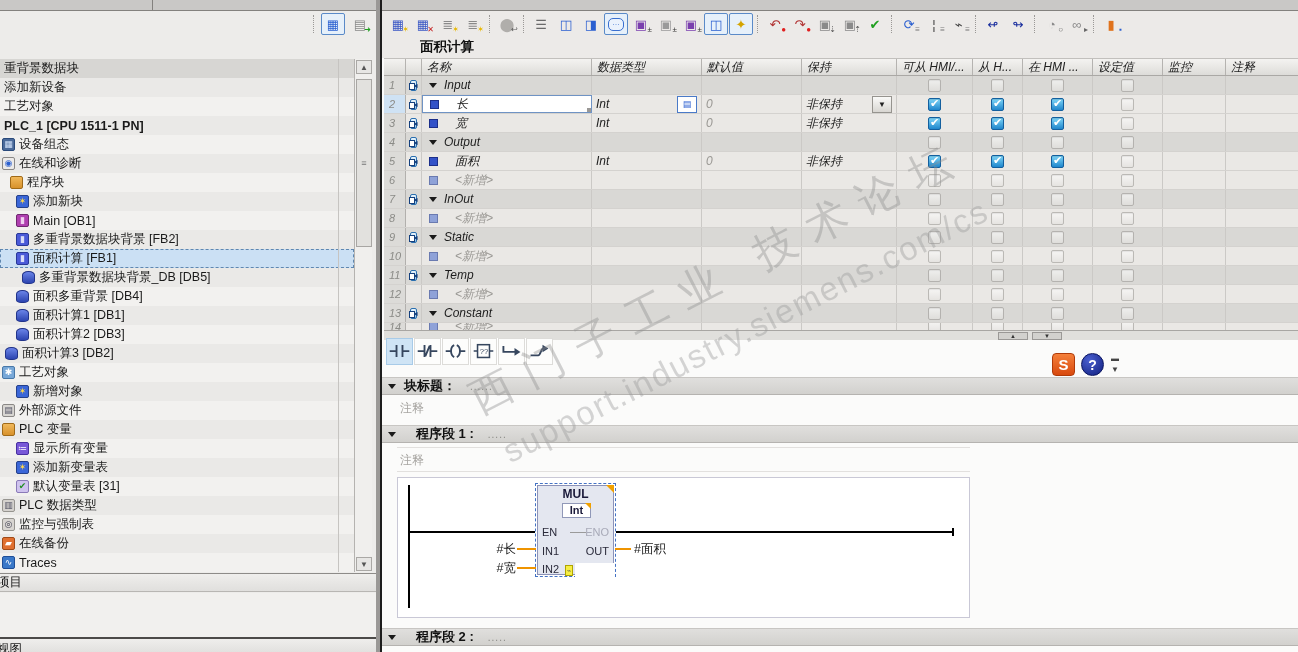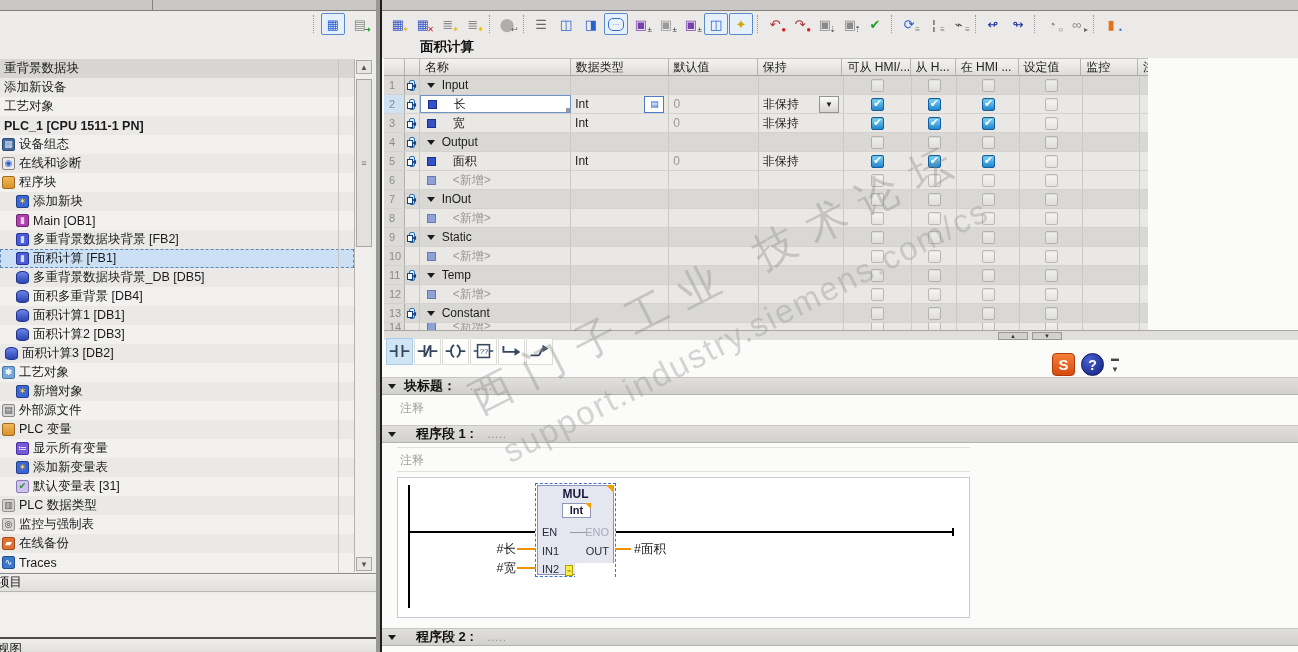--- a/index.html
+++ b/index.html
@@ -45,21 +45,21 @@
   #viewhdr span{position:absolute;left:-3px;top:2px;font-size:12.5px;}
   
   #split1{left:376px;top:0;width:4px;height:652px;background:#9a9896;}
   #split2{left:380px;top:0;width:2px;height:652px;background:#1d1d1d;}
   
   #ed{left:382px;top:11px;width:916px;height:641px;background:#fbfbfa;}
   #edtopbg{left:382px;top:11px;width:916px;height:47px;background:#eceae8;}
   #etb{left:386px;top:13px;height:22px;display:flex;align-items:center;gap:1px;}
   #edtitle{left:420px;top:38px;font-weight:bold;font-size:13.5px;color:#111;}
   
-  #tbl{left:384px;top:58px;width:764px;background:#0c4a6e;}
+  #tbl{left:384px;top:58px;width:914px;background:#0c4a6e;font-style:italic;}
   .hr{display:flex;height:18px;background:linear-gradient(#f4f3f1,#dddcd9);border-bottom:1px solid #aaa8a5;border-top:1px solid #c2c0bd;box-sizing:border-box;}
   .hc{border-right:1px solid #b5b3b0;display:flex;align-items:center;padding:0 5px;box-sizing:border-box;font-size:12px;color:#222;white-space:nowrap;overflow:hidden;}
   .tr{display:flex;height:19px;border-bottom:1px solid #d4d2cf;background:#eae8e5;box-sizing:border-box;}
   .tr.sec{background:#d9d8d5;}
   .tr.partial{height:7px;overflow:hidden;border-bottom:none;}
   .td{border-right:1px solid #cbc9c6;display:flex;align-items:center;padding:0 4px;box-sizing:border-box;font-size:12px;color:#1c1c1c;overflow:hidden;white-space:nowrap;}
   .td.center{justify-content:center;}
   .c0{width:22px;}.c1{width:16px;}.c2{width:170px;}.c3{width:110px;}.c4{width:100px;}.c5{width:95px;}
   .c6{width:76px;}.c7{width:50px;}.c8{width:70px;}.c9{width:70px;}.c10{width:63px;}.c11{flex:1;border-right:none;}
   .num{background:#dcdbd8;color:#8b8b87;font-size:11px;border-right:1px solid #b2b0ad;padding:0 3px 0 5px;}
@@ -157,41 +157,41 @@
         <span class="tlabel">PLC_1 [CPU 1511-1 PN]</span>
       </div>
       <div class="trow" style="padding-left: 1px;">
         <span class="tico" style="background: rgb(74, 106, 154); border: 1px solid rgb(42, 74, 122); color: rgb(207, 224, 248);">▦</span>
         <span class="tlabel">设备组态</span>
       </div>
       <div class="trow" style="padding-left: 1px;">
         <span class="tico" style="background: rgb(236, 234, 232); border: 1px solid rgb(138, 136, 134); color: rgb(42, 95, 208);">◉</span>
         <span class="tlabel">在线和诊断</span>
       </div>
-      <div class="trow" style="padding-left: 1px;">
+      <div class="trow" style="padding-left: 9px;">
         <span class="tico" style="background: linear-gradient(rgb(240, 184, 90), rgb(216, 146, 44)); border: 1px solid rgb(160, 106, 24); color: rgb(255, 255, 255);"></span>
         <span class="tlabel">程序块</span>
       </div>
       <div class="trow" style="padding-left: 15px;">
         <span class="tico" style="background: rgb(58, 102, 216); border: 1px solid rgb(36, 64, 138); color: rgb(255, 216, 74);">✶</span>
         <span class="tlabel">添加新块</span>
       </div>
       <div class="trow" style="padding-left: 15px;">
         <span class="tico" style="background: rgb(176, 64, 176); border: 1px solid rgb(112, 40, 112); color: rgb(240, 208, 240);">▮</span>
         <span class="tlabel">Main [OB1]</span>
       </div>
       <div class="trow" style="padding-left: 15px;">
         <span class="tico" style="background: rgb(74, 90, 216); border: 1px solid rgb(40, 56, 152); color: rgb(216, 220, 248);">▮</span>
         <span class="tlabel">多重背景数据块背景 [FB2]</span>
       </div>
       <div class="trow sel" style="padding-left: 15px;">
         <span class="tico" style="background: rgb(74, 90, 216); border: 1px solid rgb(40, 56, 152); color: rgb(216, 220, 248);">▮</span>
         <span class="tlabel">面积计算 [FB1]</span>
       </div>
-      <div class="trow" style="padding-left: 15px;">
+      <div class="trow" style="padding-left: 21px;">
         <span class="tico cyl" style="background: linear-gradient(rgb(106, 132, 232), rgb(44, 68, 176)); border: 1px solid rgb(34, 52, 138); color: rgb(255, 255, 255);"></span>
         <span class="tlabel">多重背景数据块背景_DB [DB5]</span>
       </div>
       <div class="trow" style="padding-left: 15px;">
         <span class="tico cyl" style="background: linear-gradient(rgb(106, 132, 232), rgb(44, 68, 176)); border: 1px solid rgb(34, 52, 138); color: rgb(255, 255, 255);"></span>
         <span class="tlabel">面积多重背景 [DB4]</span>
       </div>
       <div class="trow" style="padding-left: 15px;">
         <span class="tico cyl" style="background: linear-gradient(rgb(106, 132, 232), rgb(44, 68, 176)); border: 1px solid rgb(34, 52, 138); color: rgb(255, 255, 255);"></span>
         <span class="tlabel">面积计算1 [DB1]</span>

